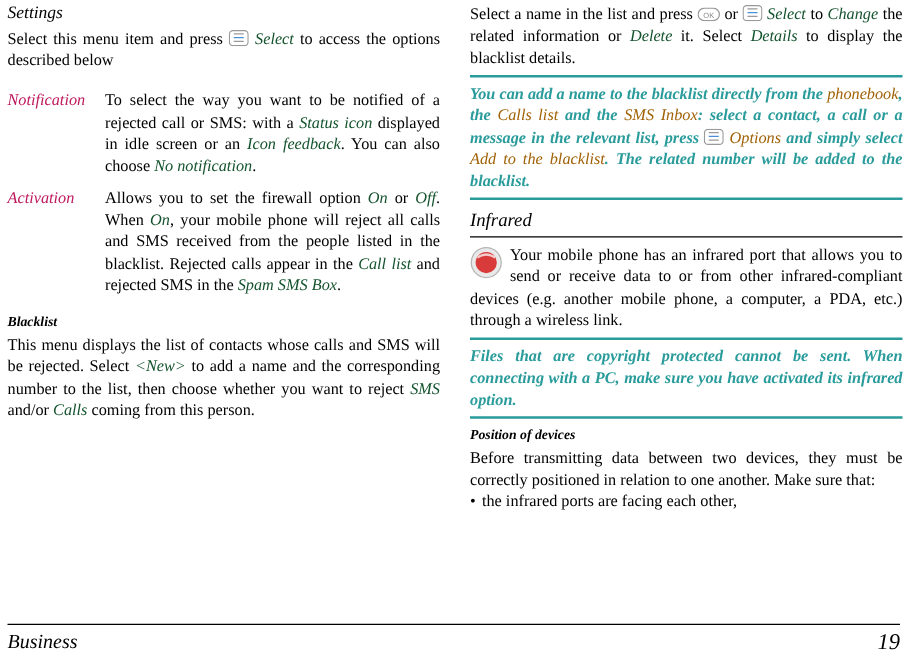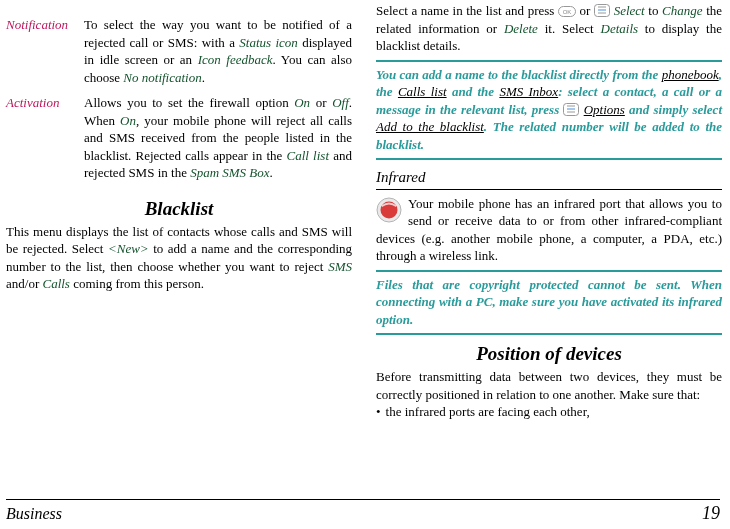--- a/index.html
+++ b/index.html
@@ -24,24 +24,23 @@
     min-width: 0;
   }
   .heading {
     font-style: italic;
     font-size: 14px;
     margin-bottom: 1px;
   }
   .subheading {
     font-style: italic;
     font-weight: bold;
-    font-size: 19px;
+    font-size: 11px;
     margin-top: 6px;
     margin-bottom: 1px;
-    text-align: center;
   }
   .section-head {
     font-style: italic;
     font-size: 15px;
     border-bottom: 1px solid #000;
     padding-bottom: 1px;
     margin-bottom: 5px;
     margin-top: 7px;
   }
   .justify { text-align: justify; }
@@ -73,21 +72,21 @@
     border: none;
     border-top: 2px solid #2a9b9b;
     margin: 5px 0 4px 0;
   }
   .tip {
     color: #2a9b9b;
     font-weight: bold;
     font-style: italic;
     text-align: justify;
   }
-  .tip .thin { color: #000000; font-weight: normal; font-style: italic; text-decoration: underline; }
+  .tip .thin { color: #a16207; font-weight: normal; font-style: italic; }
   .ir-icon { flex: 0 0 auto; margin-right: 6px; margin-top: 2px; }
   .bullet-row { display: flex; }
   .bullet-dot { flex: 0 0 auto; padding-right: 5px; }
 
   .footer {
     position: absolute;
     left: 0; right: 0; bottom: 4px;
     padding: 0 10px 0 6px;
     font-family: Liberation Serif, serif;
   }
@@ -100,20 +99,34 @@
   }
   .footer-left { font-style: italic; font-size: 16px; }
   .footer-right { font-style: italic; font-size: 18px; text-align: center; }
 </style>
 </head>
 <body>
 
 <div class="page">
 
   <div class="col">
+    <div class="heading">Settings</div>
+    <p class="justify">
+      <span>Select this menu item and press </span>
+      <span class="softkeyicon">
+        <svg width="16" height="13" viewBox="0 0 16 13">
+            <rect x="0.5" y="0.5" width="15" height="12" rx="3" ry="3" fill="#fff" stroke="#999" stroke-width="1"></rect>
+            <line x1="4" y1="3" x2="12" y2="3" stroke="#999" stroke-width="1"></line>
+            <line x1="4" y1="6" x2="12" y2="6" stroke="#4a90d9" stroke-width="1"></line>
+            <line x1="4" y1="9" x2="12" y2="9" stroke="#999" stroke-width="1"></line>
+          </svg>
+      </span>
+      <span class="accent italic">Select</span>
+      <span> to access the options described below</span>
+    </p>
 
     <div class="def-table">
       <div class="def-row">
         <div class="def-term">Notification</div>
         <div class="def-desc">
           <span>To select the way you want to be notified of a rejected call or SMS: with a </span><span class="accent italic">Status icon</span><span> displayed in idle screen or an </span><span class="accent italic">Icon feedback</span><span>. You can also choose </span><span class="accent italic">No notification</span><span>.</span>
         </div>
       </div>
       <div class="def-row">
         <div class="def-term">Activation</div>

